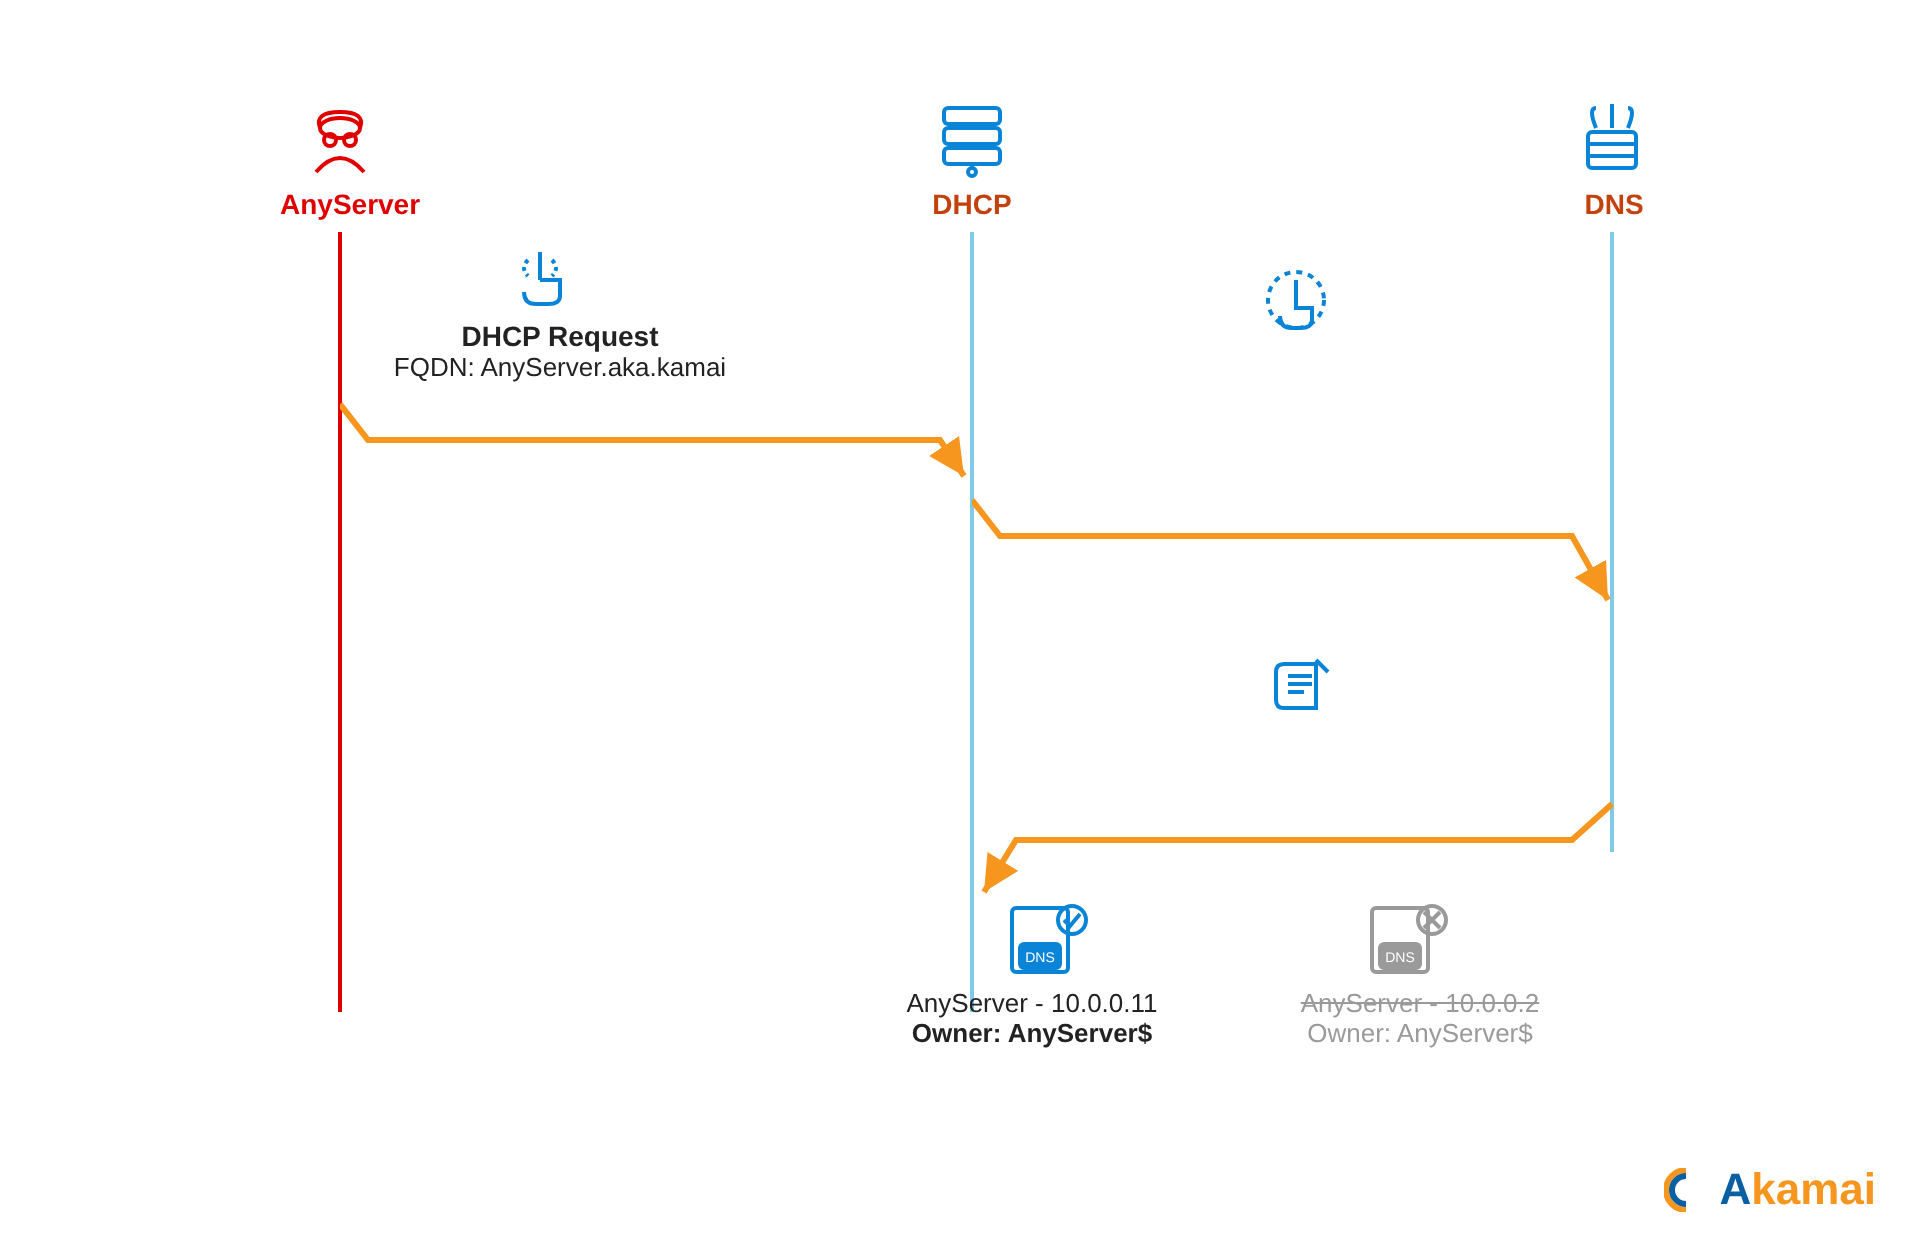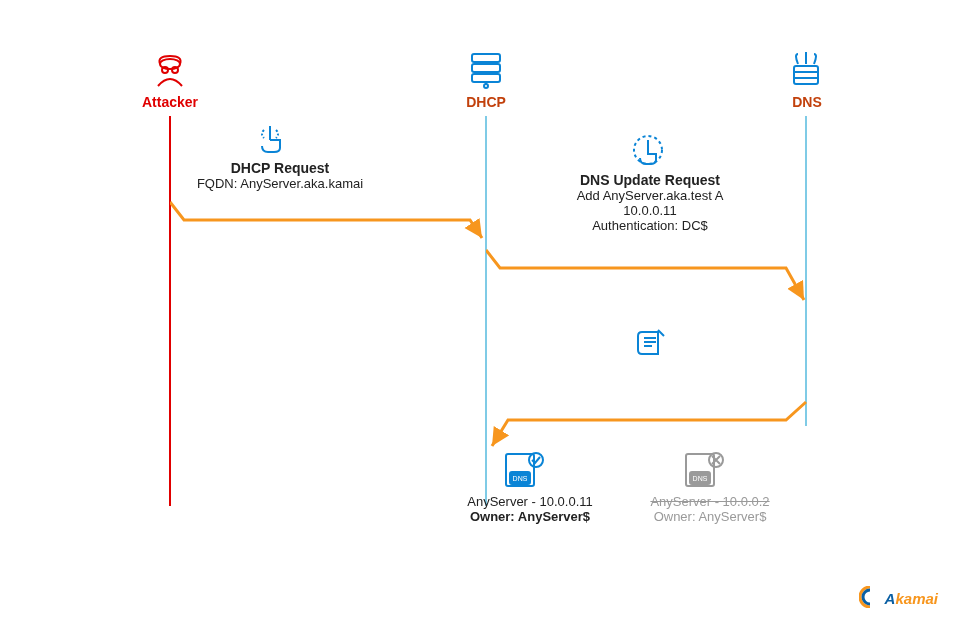--- a/index.html
+++ b/index.html
@@ -9,41 +9,41 @@
   .dhcp,.dns{color:#c2410c;}
   .lifeline{position:absolute;width:2px;}
   .ll-att{background:#e00000;}
   .ll-svc{background:#7fcbe6;}
   .icon{position:absolute;}
   .msg{position:absolute;}
   .mtitle{font-weight:bold;font-size:14px;text-align:center;white-space:pre;}
   .mbody{font-size:13px;color:#222;text-align:center;white-space:pre;}
   .old{color:#9a9a9a;}
   .strike{text-decoration:line-through;}
-  .logo{position:absolute;right:22px;bottom:12px;font-weight:bold;font-style:italic;color:#f7961e;font-size:15px;}
+  .logo{position:absolute;right:22px;bottom:12px;font-weight:bold;color:#f7961e;font-size:22px;}
   .logo .a{color:#0a5fa3;}
   svg{display:block;}
 </style>
 </head>
 <body>
 
 <div class="stage">
 
   <div class="icon" style="left:150px;top:50px">
     <svg width="40" height="40" viewBox="0 0 40 40">
       <g fill="none" stroke="#e00000" stroke-width="2">
         <ellipse cx="20" cy="14" rx="10" ry="5"></ellipse>
         <path d="M10 14 q-3 -8 10 -8 q13 0 10 8"></path>
         <circle cx="15" cy="20" r="3"></circle>
           <circle cx="25" cy="20" r="3"></circle>
         <path d="M8 36 q12 -14 24 0"></path>
       </g>
     </svg>
   </div>
-  <div class="llabel attacker" style="left:140px;top:94px;width:60px">Attacker</div>
+  <div class="llabel attacker" style="left:140px;top:94px;width:60px">AnyServer</div>
   <div class="lifeline ll-att" style="left:169px;top:116px;height:390px"></div>
 
   <div class="icon" style="left:466px;top:50px">
     <svg width="40" height="40" viewBox="0 0 40 40">
       <g fill="none" stroke="#0a84d6" stroke-width="2">
         <rect x="6" y="4" width="28" height="8" rx="2"></rect>
         <rect x="6" y="14" width="28" height="8" rx="2"></rect>
         <rect x="6" y="24" width="28" height="8" rx="2"></rect>
         <circle cx="20" cy="36" r="2"></circle>
         <line x1="20" y1="32" x2="20" y2="34"></line>
@@ -89,26 +89,20 @@
   </svg>
 
   <div class="icon" style="left:630px;top:132px">
     <svg width="36" height="36" viewBox="0 0 36 36">
         <g fill="none" stroke="#0a84d6" stroke-width="2">
           <circle cx="18" cy="18" r="14" stroke-dasharray="3 3"></circle>
           <path d="M18 8 v14 h8 v6 q0 4 -6 4 h-4 q-6 0 -6 -6"></path>
         </g>
       </svg>
   </div>
-  <div class="msg" style="left:530px;top:172px;width:240px">
-    <div class="mtitle">DNS Update Request</div>
-    <div class="mbody">Add AnyServer.aka.test A
-10.0.0.11
-Authentication: DC$</div>
-  </div>
   <svg class="icon" style="left:486px;top:246px" width="324" height="60">
     <defs>
         <marker id="ah2" markerWidth="8" markerHeight="8" refX="6" refY="3" orient="auto">
           <path d="M0 0 L6 3 L0 6 z" fill="#f7961e"></path>
         </marker>
       </defs>
     <path d="M0 4 L14 22 L300 22 L318 54" fill="none" stroke="#f7961e" stroke-width="3" marker-end="url(#ah2)"></path>
   </svg>
 
   <div class="icon" style="left:634px;top:326px">
@@ -135,21 +129,21 @@
     <svg width="44" height="40" viewBox="0 0 44 40">
         <g fill="none" stroke="#0a84d6" stroke-width="2">
           <rect x="4" y="4" width="28" height="32" rx="2"></rect>
           <rect x="8" y="22" width="20" height="12" rx="2" fill="#0a84d6"></rect>
           <circle cx="34" cy="10" r="7"></circle>
           <path d="M30 10 l3 3 l5 -6"></path>
         </g>
         <text x="18" y="31" font-size="7" text-anchor="middle" fill="#fff">DNS</text>
       </svg>
   </div>
-  <div class="msg" style="left:450px;top:494px;width:160px">
+  <div class="msg" style="left:436px;top:494px;width:160px">
     <div class="mbody">AnyServer - 10.0.0.11</div>
     <div class="mbody" style="font-weight:bold">Owner: AnyServer$</div>
   </div>
 
   <div class="icon" style="left:682px;top:450px">
     <svg width="44" height="40" viewBox="0 0 44 40">
         <g fill="none" stroke="#9a9a9a" stroke-width="2">
           <rect x="4" y="4" width="28" height="32" rx="2"></rect>
           <rect x="8" y="22" width="20" height="12" rx="2" fill="#9a9a9a"></rect>
           <circle cx="34" cy="10" r="7"></circle>

